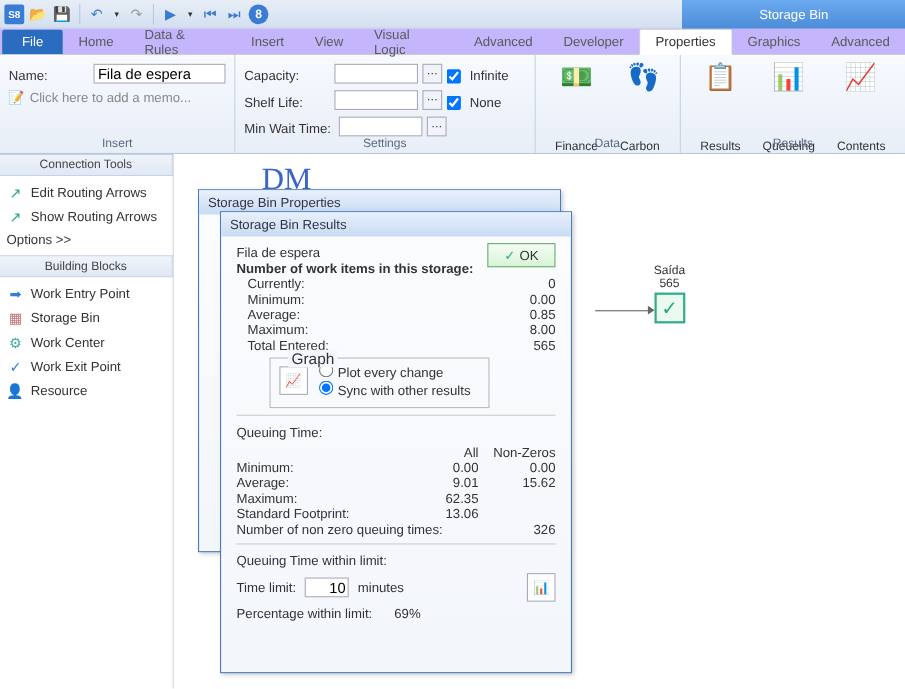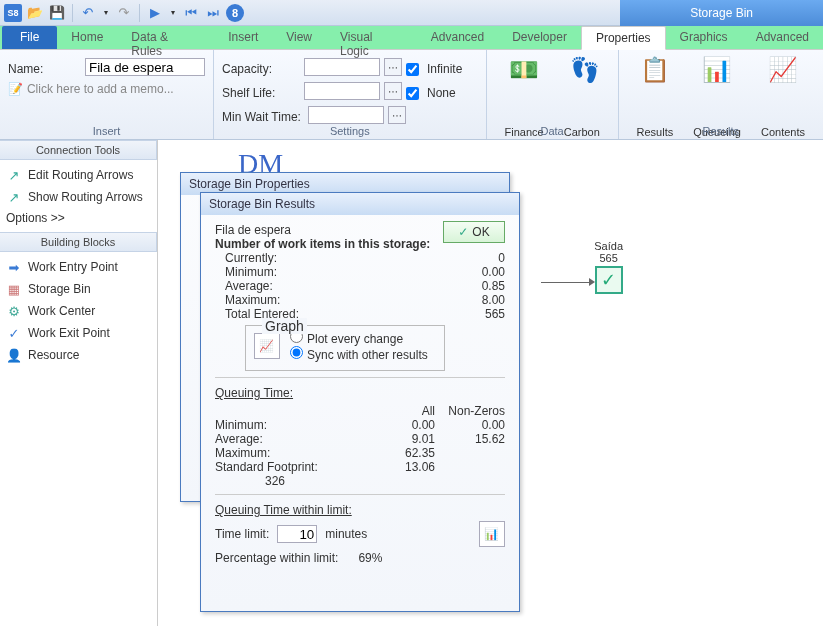--- a/index.html
+++ b/index.html
@@ -5,21 +5,21 @@
 * { box-sizing: border-box; font-family: "Segoe UI", Tahoma, sans-serif; }
 body { margin: 0; width: 823px; height: 626px; background: #fff; overflow: hidden; font-size: 12px; color: #333; position: relative; }
 
 
 .qat { height: 26px; background: linear-gradient(#e8eef7,#d3e0f0); border-bottom: 1px solid #b8c8dc; display: flex; align-items: center; padding: 0 4px; gap: 4px; }
 .qat-icon { width: 18px; height: 18px; display: flex; align-items: center; justify-content: center; cursor: pointer; font-size: 13px; }
 .qat-sep { width: 1px; height: 18px; background: #b8c8dc; margin: 0 2px; }
 .context-tab { position: absolute; right: 0; top: 0; height: 26px; background: linear-gradient(#6baaf0,#4c8cd8); color: #fff; padding: 0 70px; display: flex; align-items: center; font-size: 12px; }
 
 
-.ribbon-tabs { height: 24px; display: flex; background: #86efac; border-bottom: 1px solid #ccc; padding-left: 2px; font-size: 12px; }
+.ribbon-tabs { height: 24px; display: flex; background: #c4b5fd; border-bottom: 1px solid #ccc; padding-left: 2px; font-size: 12px; align-items: center; }
 .ribbon-tab { padding: 4px 14px; cursor: pointer; color: #5a5a5a; }
 .ribbon-tab.file { background: #2a6cc0; color: #fff; border-radius: 2px 2px 0 0; padding: 4px 18px; }
 .ribbon-tab.active { border: 1px solid #ccc; border-bottom: 1px solid #fff; background: #fff; border-radius: 2px 2px 0 0; margin-bottom: -1px; color: #333; }
 
 
 .ribbon { height: 90px; background: linear-gradient(#f7faff,#e8eef7); border-bottom: 1px solid #b8c8dc; display: flex; }
 .ribbon-group { border-right: 1px solid #c5d3e6; display: flex; flex-direction: column; position: relative; padding: 4px 8px 0 8px; }
 .ribbon-group-label { position: absolute; bottom: 2px; left: 0; right: 0; text-align: center; color: #5a6b85; font-size: 11px; }
 .form-row { display: flex; align-items: flex-end; gap: 4px; height: 22px; margin-bottom: 2px; }
 .form-row label { width: 78px; color: #333; }
@@ -51,21 +51,21 @@
 .dlg1 { left: 180px; top: 172px; width: 330px; height: 330px; }
 .dlg2 { left: 200px; top: 192px; width: 320px; height: 420px; }
 .dlg-body { padding: 8px 14px; font-size: 12px; }
 .ok-btn { position: absolute; right: 14px; top: 28px; width: 62px; height: 22px; border: 1px solid #6a6; background: linear-gradient(#f4fdf4,#d8f4d8); cursor: pointer; display: flex; align-items: center; justify-content: center; gap: 4px; font-size: 12px; }
 .stat-row { display: flex; }
 .stat-row .lab { flex: 1; }
 .stat-row .v1, .stat-row .v2 { width: 70px; text-align: right; }
 .fieldset { border: 1px solid #bbb; padding: 4px 8px 8px 8px; margin: 4px 0 4px 30px; position: relative; width: 200px; }
 .fieldset .legend { position: absolute; top: -8px; left: 16px; background: #f3f6fb; padding: 0 3px; font-size: 14px; }
 .graph-btn { width: 26px; height: 26px; border: 1px solid #aab; background: #fff; display: inline-flex; align-items: center; justify-content: center; cursor: pointer; vertical-align: middle; }
-.sect-hdr { margin: 8px 0 4px 0; text-decoration: underline; }
+.sect-hdr { margin: 8px 0 4px 0; }
 .divider { border-top: 1px solid #ccc; margin: 6px 0; }
 .time-input { width: 40px; height: 18px; border: 1px solid #aab; text-align: right; }
 input[type=radio], input[type=checkbox] { margin: 0 4px 0 0; }
 </style>
 </head>
 <body>
 
 <div class="qat">
   <div class="qat-icon" style="background:#3a7bd5;color:#fff;font-size:9px;font-weight:bold;border-radius:2px">S8</div>
   <div class="qat-icon" style="color:#d9a030">📂</div>
@@ -287,20 +287,21 @@
         <div class="lab">Maximum:</div>
         <div class="v1">62.35</div>
         <div class="v2"></div>
       </div>
     <div class="stat-row">
         <div class="lab">Standard Footprint:</div>
         <div class="v1">13.06</div>
         <div class="v2"></div>
       </div>
     <div class="stat-row">
+        <div class="lab" style="flex:2">Number of non zero queuing times:</div>
         <div class="v2">326</div>
       </div>
 
     <div class="divider"></div>
     <div class="sect-hdr">Queuing Time within limit:</div>
     <div style="display:flex;align-items:center;gap:8px;margin:4px 0">
       <span>Time limit:</span>
       <input class="time-input" type="text" value="10" style="">
       <span>minutes</span>
       <div style="flex:1"></div>

